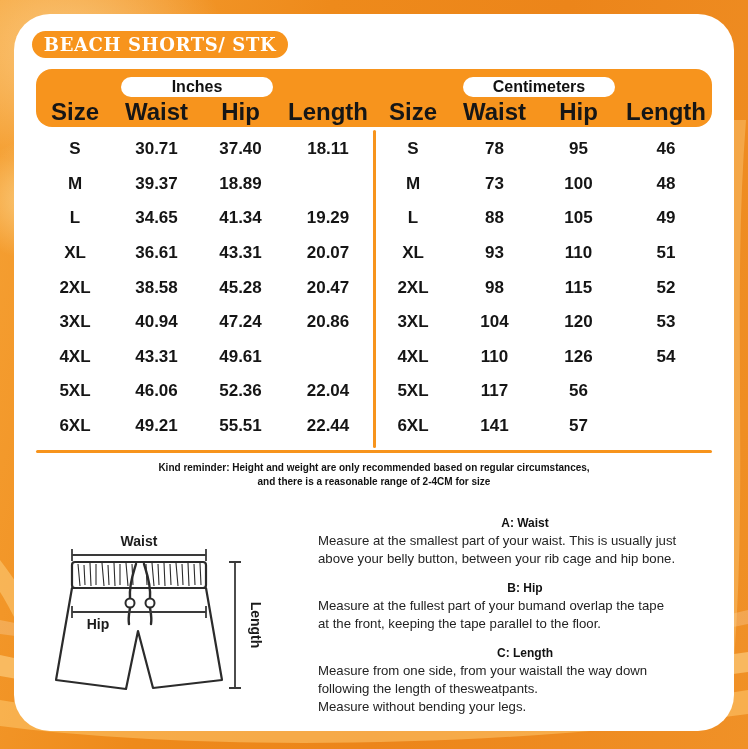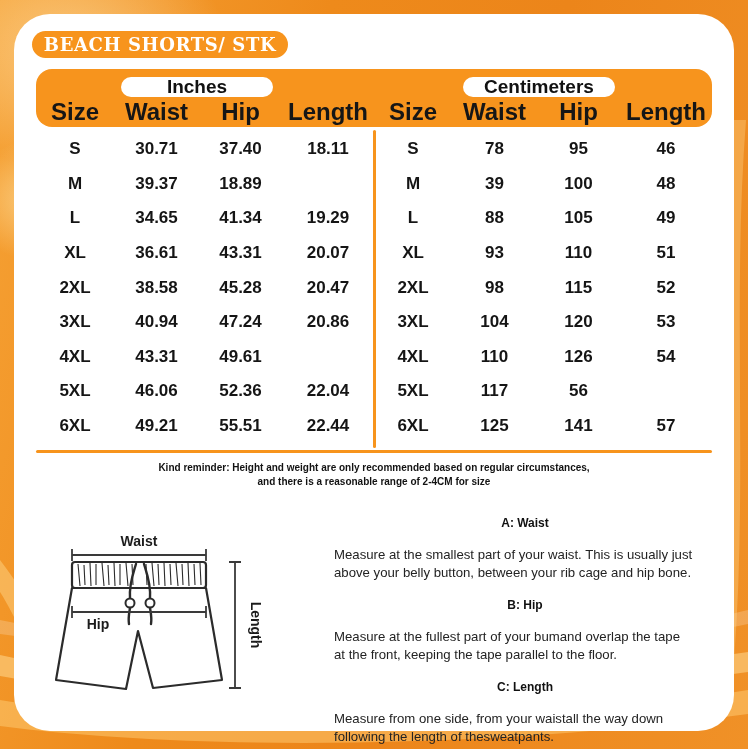--- a/index.html
+++ b/index.html
@@ -15,21 +15,21 @@
     background:radial-gradient(ellipse at center,rgba(255,236,180,.55),rgba(255,236,180,0) 70%);}
   .card{position:absolute;left:14px;top:14px;width:720px;height:717px;background:#ffffff;border-radius:36px;}
 
   .title-pill{position:absolute;left:18px;top:17px;width:256px;height:27px;
     background:var(--accent,#F7941D);border-radius:14px;display:flex;align-items:center;justify-content:center;}
   .title-pill span{font-family:"DejaVu Serif",serif;font-weight:bold;color:#ffffff;font-size:18px;letter-spacing:.6px;white-space:nowrap;}
 
   .band{position:absolute;left:22px;top:55px;width:676px;height:58px;
     background:var(--accent,#F7941D);border-radius:16px;}
   .unit-pill{position:absolute;top:8px;height:20px;background:#ffffff;border-radius:11px;
-    display:flex;align-items:center;justify-content:center;font-weight:bold;font-size:19px;color:#111;}
+    display:flex;align-items:center;justify-content:center;font-weight:bold;font-size:16px;color:#111;}
   .unit-pill.inches{left:85px;width:152px;}
   .unit-pill.cm{left:427px;width:152px;}
   .hrow{position:absolute;top:29px;height:26px;width:338px;display:grid;grid-template-columns:78px 85px 83px 92px;}
   .hrow.left{left:0;}
   .hrow.right{left:338px;}
   .hcell{display:flex;align-items:center;justify-content:center;font-weight:bold;font-size:24px;color:#161616;}
 
   .tbody{position:absolute;top:118px;width:338px;}
   .tbody.left{left:22px;}
   .tbody.right{left:360px;}
@@ -46,21 +46,21 @@
   .dim{stroke:#3a3a3a;stroke-width:1.8;fill:none;}
   .outline{stroke:#2b2b2b;stroke-width:2.2;fill:#ffffff;stroke-linejoin:round;}
   .hatch{stroke:#2b2b2b;stroke-width:1.1;fill:none;}
   .cord{stroke:#2b2b2b;stroke-width:2.4;fill:none;stroke-linecap:round;}
   .knot{stroke:#2b2b2b;stroke-width:2;fill:#ffffff;}
   .dlabel{font-family:"Liberation Sans",sans-serif;font-weight:bold;font-size:14px;fill:#1c1c1c;}
 
   .guide{position:absolute;left:304px;top:502px;width:406px;}
   .gsec{margin:0 0 13px 0;}
   .gsec h3{margin:0 0 2px 8px;font-size:12px;color:#111;font-weight:bold;text-align:center;}
-  .gsec p{margin:16px;font-size:13.2px;line-height:1.36;color:#232323;white-space:pre-line;}
+  .gsec p{margin:0;font-size:13.2px;line-height:1.36;color:#232323;white-space:pre-line;}
 </style>
 </head>
 <body>
 
 <div class="stage">
 
   <svg class="bgfx" width="748" height="749" viewBox="0 0 748 749" aria-hidden="true">
     <path d="M0,655 C160,690 420,700 748,652 L748,672 C420,718 160,706 0,676 Z" fill="#ffd98f" opacity="0.55"></path>
     <path d="M0,700 C200,735 500,730 748,690 L748,714 C500,748 200,752 0,726 Z" fill="#ffce75" opacity="0.5"></path>
     <path d="M0,620 C140,648 320,652 560,636 C640,630 710,620 748,610 L748,624 C680,638 560,652 380,656 C240,658 100,648 0,634 Z" fill="#ffffff" opacity="0.2"></path>
@@ -153,21 +153,21 @@
       </div>
     <div class="tbody right">
         <div class="trow">
           <div class="tcell">S</div>
           <div class="tcell">78</div>
           <div class="tcell">95</div>
           <div class="tcell">46</div>
         </div>
         <div class="trow">
           <div class="tcell">M</div>
-          <div class="tcell">39</div>
+          <div class="tcell">73</div>
           <div class="tcell">100</div>
           <div class="tcell">48</div>
         </div>
         <div class="trow">
           <div class="tcell">L</div>
           <div class="tcell">88</div>
           <div class="tcell">105</div>
           <div class="tcell">49</div>
         </div>
         <div class="trow">
@@ -194,21 +194,20 @@
           <div class="tcell">126</div>
           <div class="tcell">54</div>
         </div>
         <div class="trow">
           <div class="tcell">5XL</div>
           <div class="tcell">117</div>
           <div class="tcell">56</div>
         </div>
         <div class="trow">
           <div class="tcell">6XL</div>
-          <div class="tcell">125</div>
           <div class="tcell">141</div>
           <div class="tcell">57</div>
         </div>
       </div>
 
     <div class="vdivider"></div>
     <div class="hdivider"></div>
 
     <div class="reminder">Kind reminder: Height and weight are only recommended based on regular circumstances,
 and there is a reasonable range of 2-4CM for size</div>

